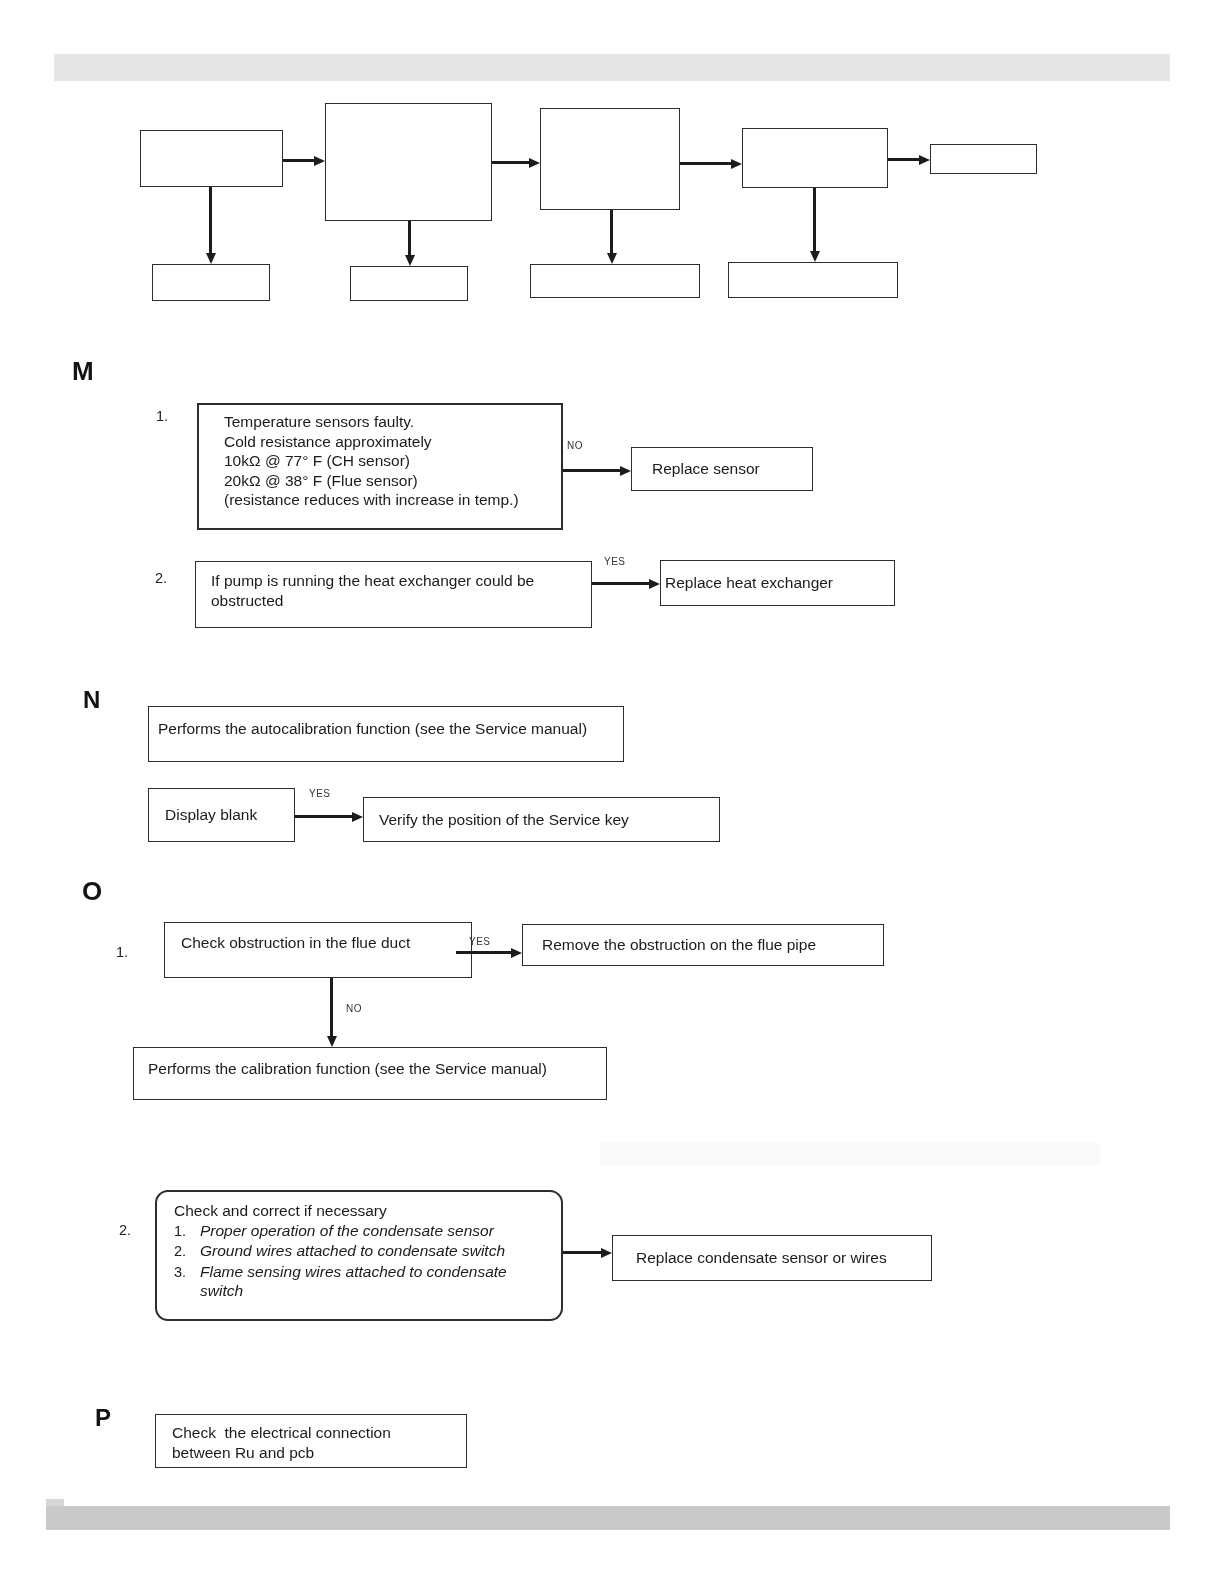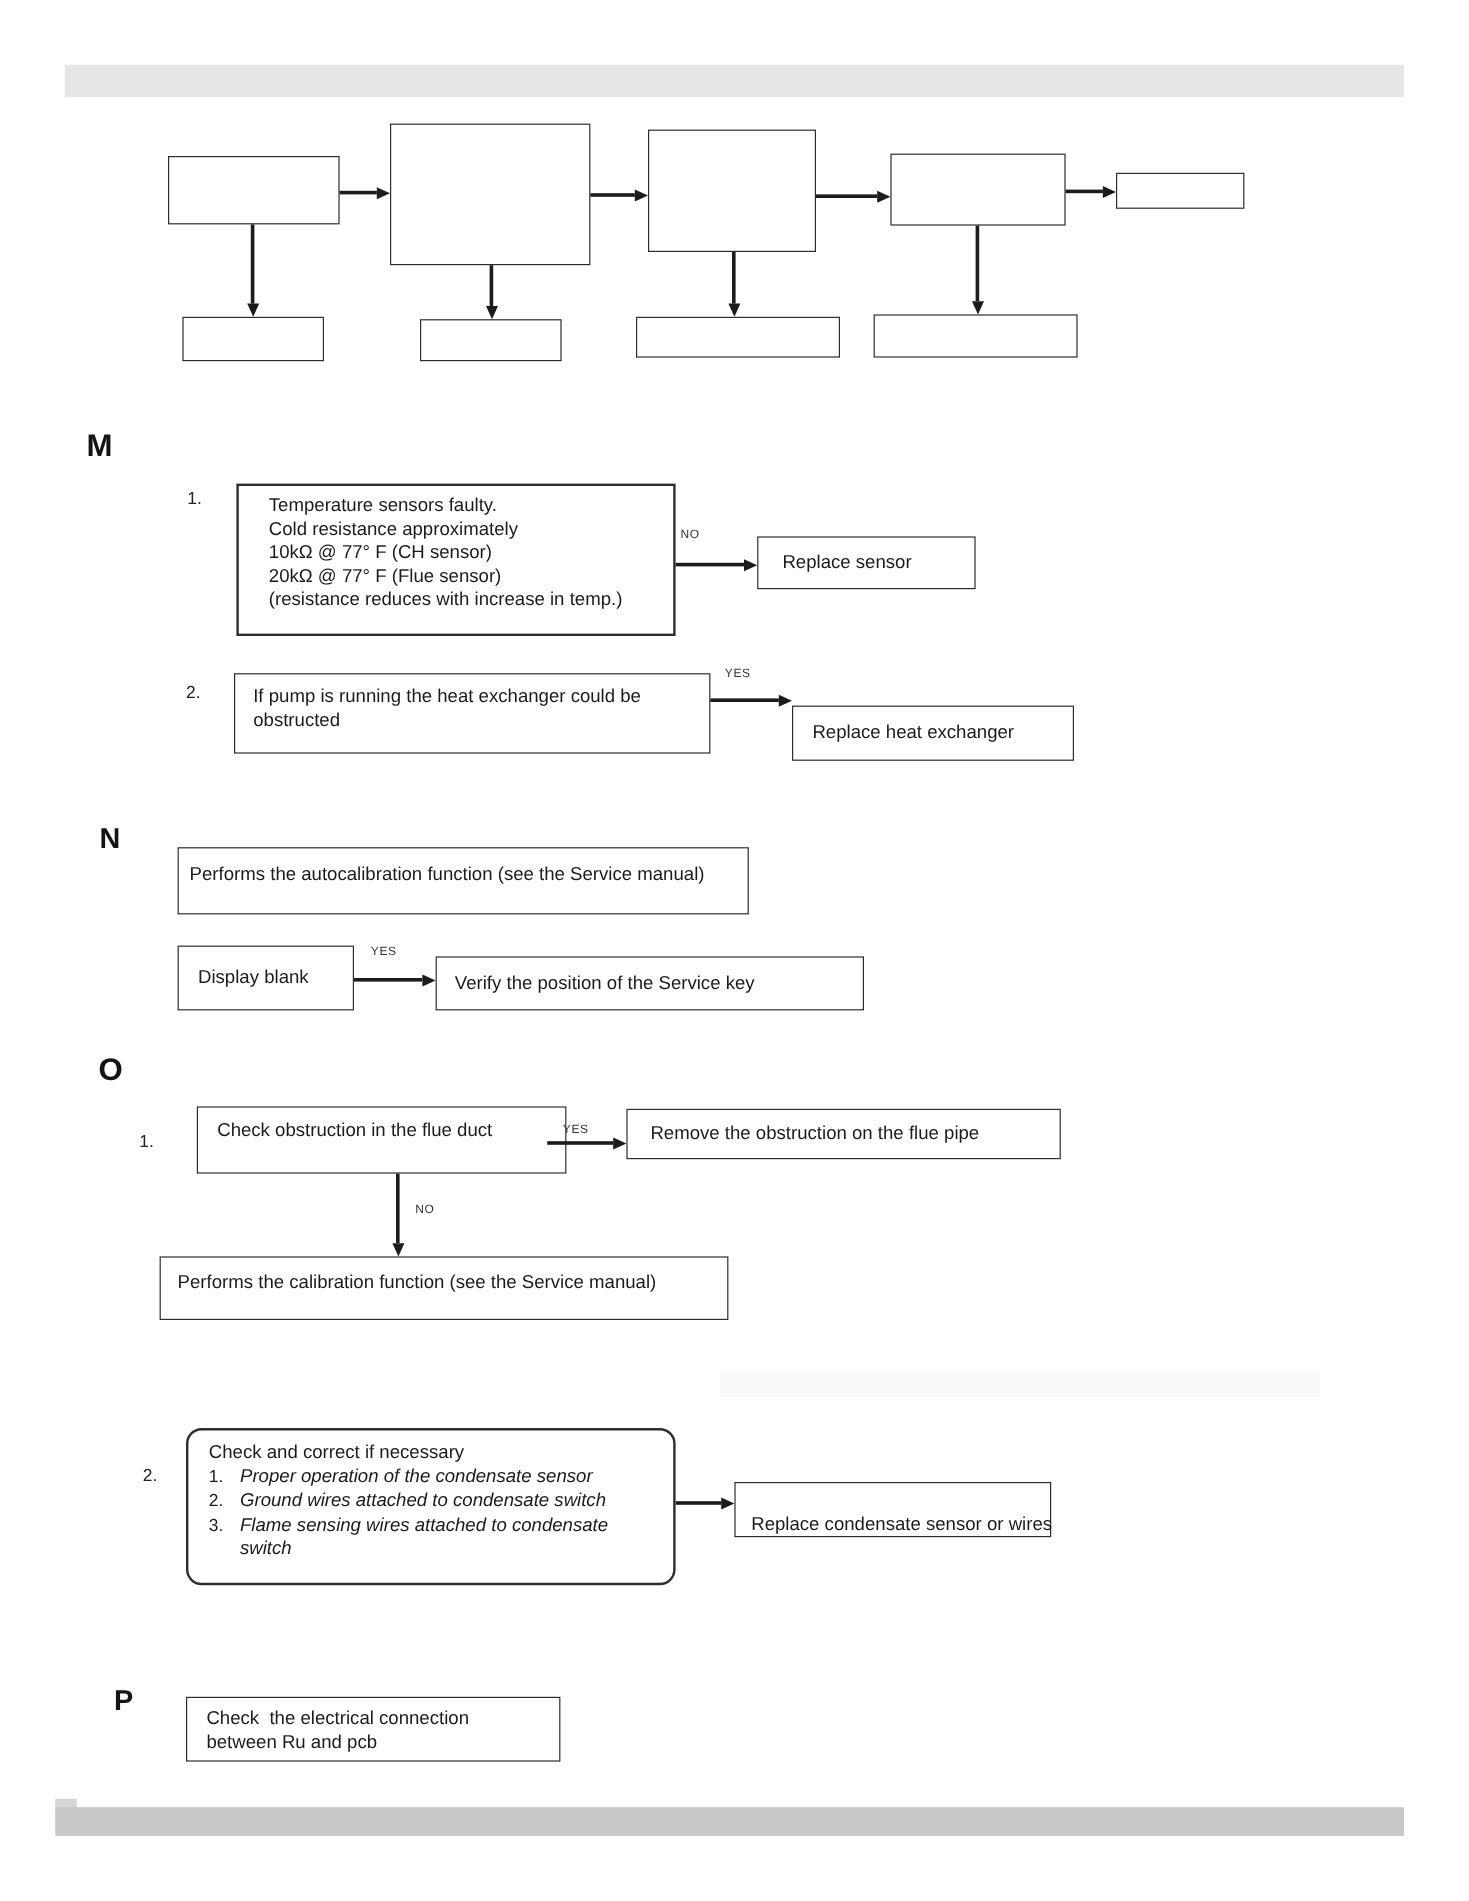--- a/index.html
+++ b/index.html
@@ -93,42 +93,42 @@
   </div>
 
   <div>
     <div class="seclabel" style="left:72px;top:356px;">M</div>
 
     <div class="itemnum" style="left:156px;top:408px;">1.</div>
     <div class="bx thick" style="left:197px;top:403px;width:366px;height:127px;padding:7px 10px 0 25px;">
       <div>Temperature sensors faulty.</div>
       <div>Cold resistance approximately</div>
       <div>10kΩ @ 77° F (CH sensor)</div>
-      <div>20kΩ @ 77° F (Flue sensor)</div>
+      <div>20kΩ @ 38° F (Flue sensor)</div>
       <div>(resistance reduces with increase in temp.)</div>
     </div>
     <div class="edge" style="left:567px;top:440px;">NO</div>
     <div class="arr-h" style="left:563px;top:465px;width:68px;">
         <i class="line"></i>
         <i class="head"></i>
       </div>
     <div class="bx center" style="left:631px;top:447px;width:182px;height:44px;padding-left:20px;">
       <span class="nowrap">Replace sensor</span>
     </div>
 
     <div class="itemnum" style="left:155px;top:570px;">2.</div>
     <div class="bx" style="left:195px;top:561px;width:397px;height:67px;padding:9px 22px 0 15px;">
       <span>If pump is running the heat exchanger could be obstructed</span>
     </div>
     <div class="edge" style="left:604px;top:556px;">YES</div>
     <div class="arr-h" style="left:592px;top:578px;width:68px;">
         <i class="line"></i>
         <i class="head"></i>
       </div>
-    <div class="bx center" style="left:660px;top:588px;width:235px;height:46px;padding-left:16px;">
+    <div class="bx center" style="left:660px;top:560px;width:235px;height:46px;padding-left:4px;">
       <span class="nowrap">Replace heat exchanger</span>
     </div>
   </div>
 
   <div>
     <div class="seclabel" style="left:83px;top:686px;font-size:24px;">N</div>
 
     <div class="bx" style="left:148px;top:706px;width:476px;height:56px;padding:12px 0 0 9px;">
       <span class="nowrap">Performs the autocalibration function (see the Service manual)</span>
     </div>
@@ -184,21 +184,21 @@
       </div>
       <div class="chkrow">
         <span class="n">3.</span>
         <span class="t">Flame sensing wires attached to condensate switch</span>
       </div>
     </div>
     <div class="arr-h" style="left:563px;top:1247px;width:49px;">
         <i class="line"></i>
         <i class="head"></i>
       </div>
-    <div class="bx center" style="left:612px;top:1235px;width:264px;height:46px;padding-left:13px;align-items:flex-end;">
+    <div class="bx center" style="left:612px;top:1235px;width:320px;height:46px;padding-left:23px;">
       <span class="nowrap">Replace condensate sensor or wires</span>
     </div>
   </div>
 
   <div>
     <div class="seclabel" style="left:95px;top:1404px;font-size:24px;">P</div>
     <div class="bx" style="left:155px;top:1414px;width:312px;height:54px;padding:8px 0 0 16px;">
       <div class="prewrap">Check  the electrical connection</div>
       <div>between Ru and pcb</div>
     </div>

